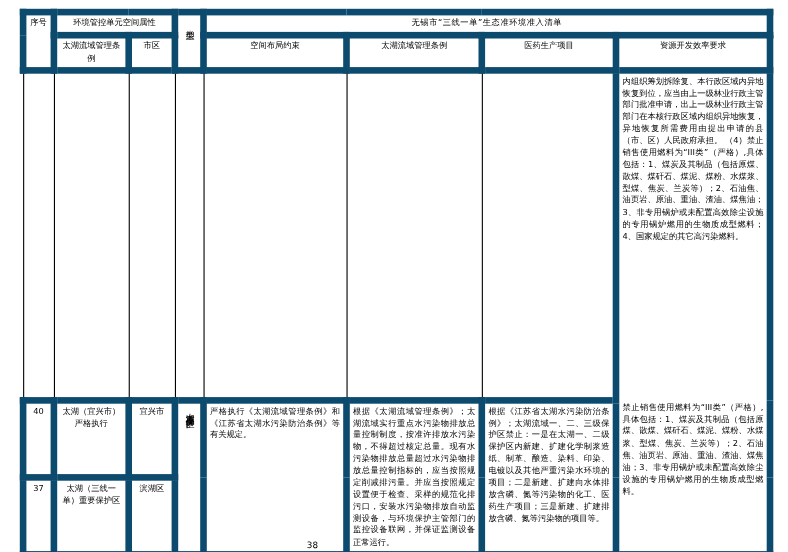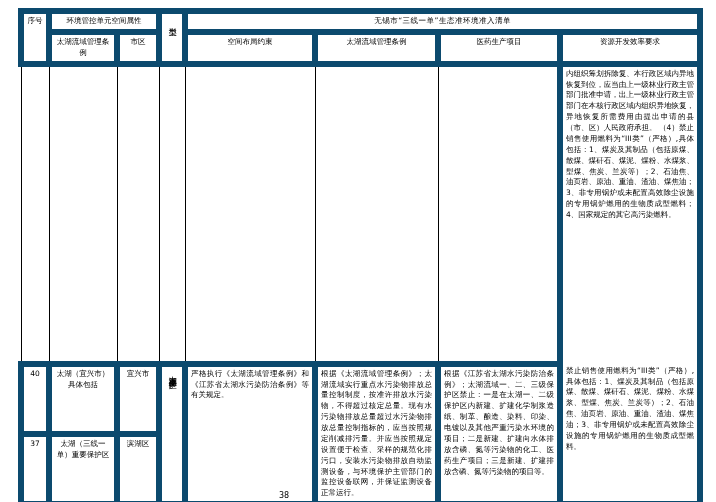--- a/index.html
+++ b/index.html
@@ -130,21 +130,21 @@
       <td style="border-left:1px solid #000;border-right:1px solid #000;border-bottom:none;border-top:none"></td>
       <td style="border-left:1px solid #000;border-right:1px solid #000;border-bottom:none;border-top:none"></td>
       <td style="border-left:1px solid #000;border-right:1px solid #000;border-bottom:none;border-top:none"></td>
       <td style="border-left:1px solid #000;border-right:1px solid #000;border-bottom:none;border-top:none"></td>
       <td class="body-text" style="border-top:none;border-bottom:none">内组织筹划拆除复、本行政区域内异地恢复到位，应当由上一级林业行政主管部门批准申请，出上一级林业行政主管部门在本核行政区域内组织异地恢复，异地恢复所需费用由提出申请的县（市、区）人民政府承担。
 （4）禁止销售使用燃料为“III类”（严格）,具体包括：1、煤炭及其制品（包括原煤、散煤、煤矸石、煤泥、煤粉、水煤浆、型煤、焦炭、兰炭等）；2、石油焦、油页岩、原油、重油、渣油、煤焦油；3、非专用锅炉或未配置高效除尘设施的专用锅炉燃用的生物质成型燃料；4、国家规定的其它高污染燃料。</td>
     </tr>
 
     <tr>
       <td class="cell-center-mid">40</td>
-      <td class="cell-center-mid">太湖（宜兴市）具体包括</td>
+      <td class="cell-center-mid">太湖（宜兴市）严格执行</td>
       <td class="cell-center-mid">宜兴市</td>
       <td rowspan="2" class="vcell">
         <span class="vert">太湖重要保护区</span>
       </td>
       <td rowspan="2" class="body-text mid">严格执行《太湖流域管理条例》和《江苏省太湖水污染防治条例》等有关规定。</td>
       <td rowspan="2" class="body-text">根据《太湖流域管理条例》；太湖流域实行重点水污染物排放总量控制制度，按准许排放水污染物，不得超过核定总量。现有水污染物排放总量超过水污染物排放总量控制指标的，应当按照规定削减排污量。并应当按照规定设置便于检查、采样的规范化排污口，安装水污染物排放自动监测设备，与环境保护主管部门的监控设备联网，并保证监测设备正常运行。</td>
       <td rowspan="2" class="body-text">根据《江苏省太湖水污染防治条例》；太湖流域一、二、三级保护区禁止：一是在太湖一、二级保护区内新建、扩建化学制浆造纸、制革、酿造、染料、印染、电镀以及其他严重污染水环境的项目；二是新建、扩建向水体排放含磷、氮等污染物的化工、医药生产项目；三是新建、扩建排放含磷、氮等污染物的项目等。</td>
       <td rowspan="2" class="body-text" style="border-top:none">禁止销售使用燃料为“III类”（严格）,具体包括：1、煤炭及其制品（包括原煤、散煤、煤矸石、煤泥、煤粉、水煤浆、型煤、焦炭、兰炭等）；2、石油焦、油页岩、原油、重油、渣油、煤焦油；3、非专用锅炉或未配置高效除尘设施的专用锅炉燃用的生物质成型燃料。</td>
     </tr>
 

